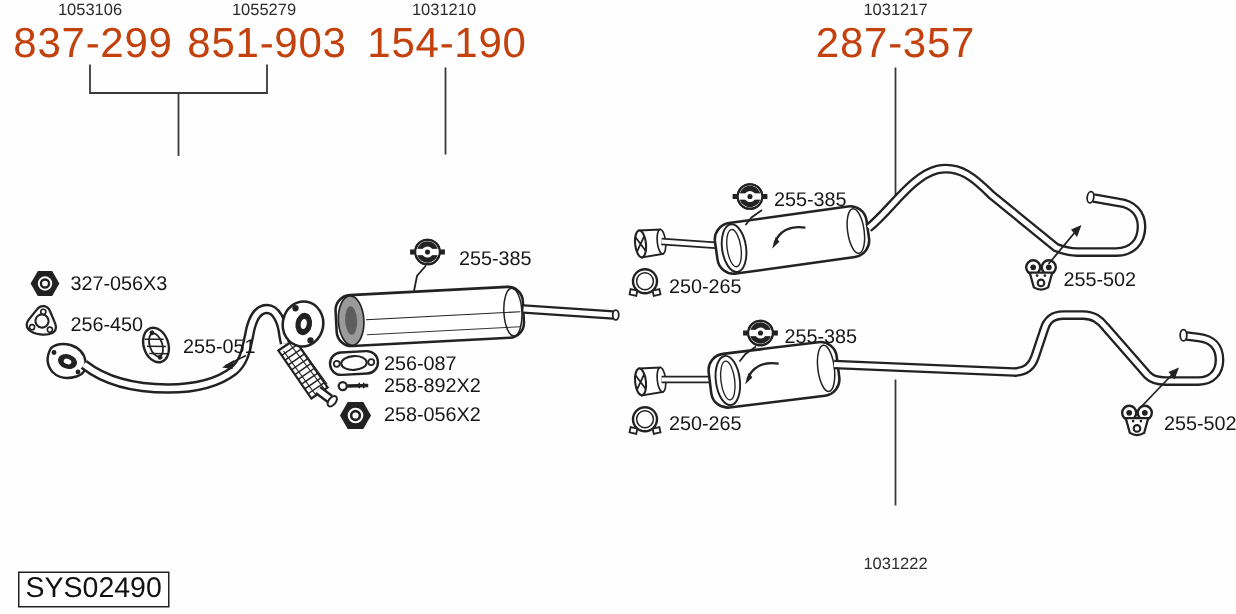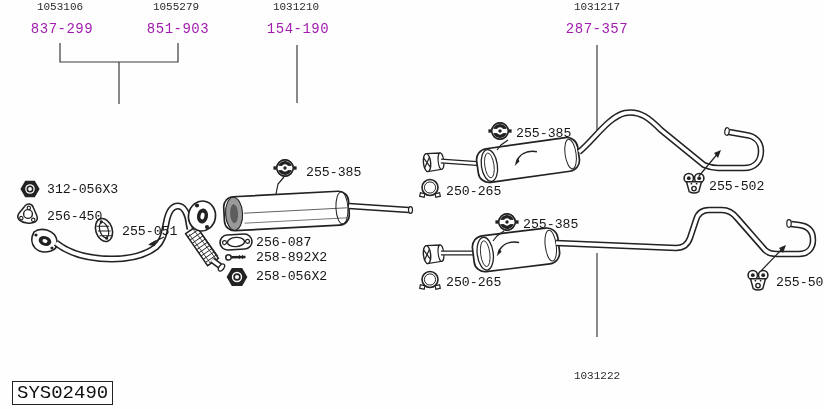--- a/index.html
+++ b/index.html
@@ -1,20 +1,20 @@
 <!DOCTYPE html>
 <html><head>
 <meta charset="utf-8">
 <style>
   html,body{margin:0;padding:0;background:#fff;}
   .stage{position:relative;width:824px;height:409px;background:#fefefe;
-         font-family:Liberation Mono, monospace;color:#1a1a1a;overflow:hidden;}
+         font-family:Liberation Sans, sans-serif;color:#1a1a1a;overflow:hidden;}
   .stage svg{position:absolute;left:0;top:0;}
-  .bignum{position:absolute;transform:translate(-50%,-50%);font-size:14px;
-          letter-spacing:.5px;white-space:nowrap;color:#a21caf;}
+  .bignum{position:absolute;transform:translate(-50%,-50%);font-size:28px;
+          letter-spacing:.5px;white-space:nowrap;color:#c2410c;}
   .catnum{position:absolute;transform:translate(-50%,-50%);font-size:11px;
           white-space:nowrap;color:#2b2b2b;}
   .plabel{position:absolute;transform:translateY(-50%);font-size:13.2px;
           white-space:nowrap;color:#161616;}
   .sys{position:absolute;left:12px;top:381px;border:1.5px solid #222;background:#fff;
        font-size:19px;line-height:22px;padding:0 4px;color:#111;}
   
   .po {fill:none;stroke:#222;stroke-width:7;  stroke-linejoin:round;}
   .pi {fill:none;stroke:#fff;stroke-width:3.8;stroke-linejoin:round;}
   .po2{fill:none;stroke:#222;stroke-width:6.5;stroke-linejoin:round;}
@@ -216,21 +216,21 @@
 <span class="bignum" style="left:62px;top:29px">837-299</span>
 <span class="catnum" style="left:176px;top:7px">1055279</span>
 <span class="bignum" style="left:178px;top:29px">851-903</span>
 <span class="catnum" style="left:296px;top:7px">1031210</span>
 <span class="bignum" style="left:298px;top:29px">154-190</span>
 <span class="catnum" style="left:597px;top:7px">1031217</span>
 <span class="bignum" style="left:597px;top:29px">287-357</span>
 
 <span class="catnum" style="left:597px;top:376px">1031222</span>
 
-<span class="plabel" style="left:47px;top:189px">312-056X3</span>
+<span class="plabel" style="left:47px;top:189px">327-056X3</span>
 <span class="plabel" style="left:47px;top:216px">256-450</span>
 <span class="plabel" style="left:122px;top:231px">255-051</span>
 <span class="plabel" style="left:306px;top:172px">255-385</span>
 <span class="plabel" style="left:256px;top:242px">256-087</span>
 <span class="plabel" style="left:256px;top:257px">258-892X2</span>
 <span class="plabel" style="left:256px;top:276px">258-056X2</span>
 <span class="plabel" style="left:446px;top:191px">250-265</span>
 <span class="plabel" style="left:516px;top:133px">255-385</span>
 <span class="plabel" style="left:709px;top:186px">255-502</span>
 <span class="plabel" style="left:523px;top:224px">255-385</span>

